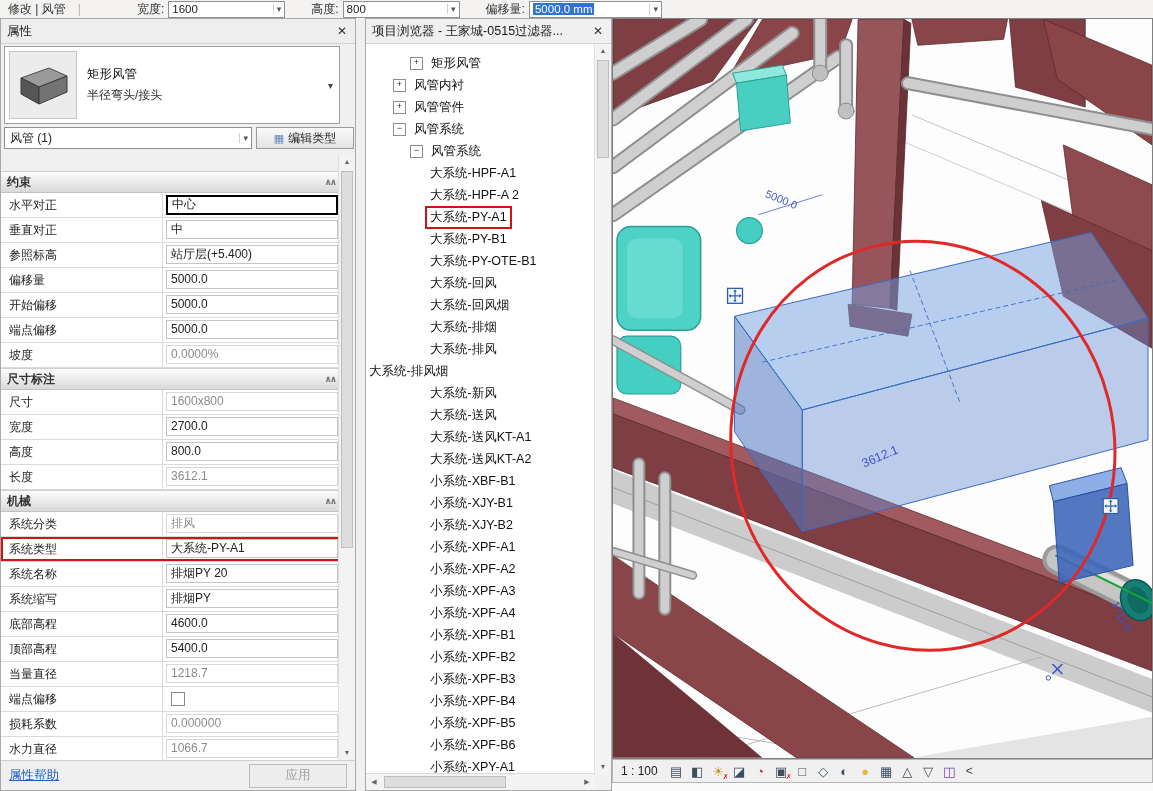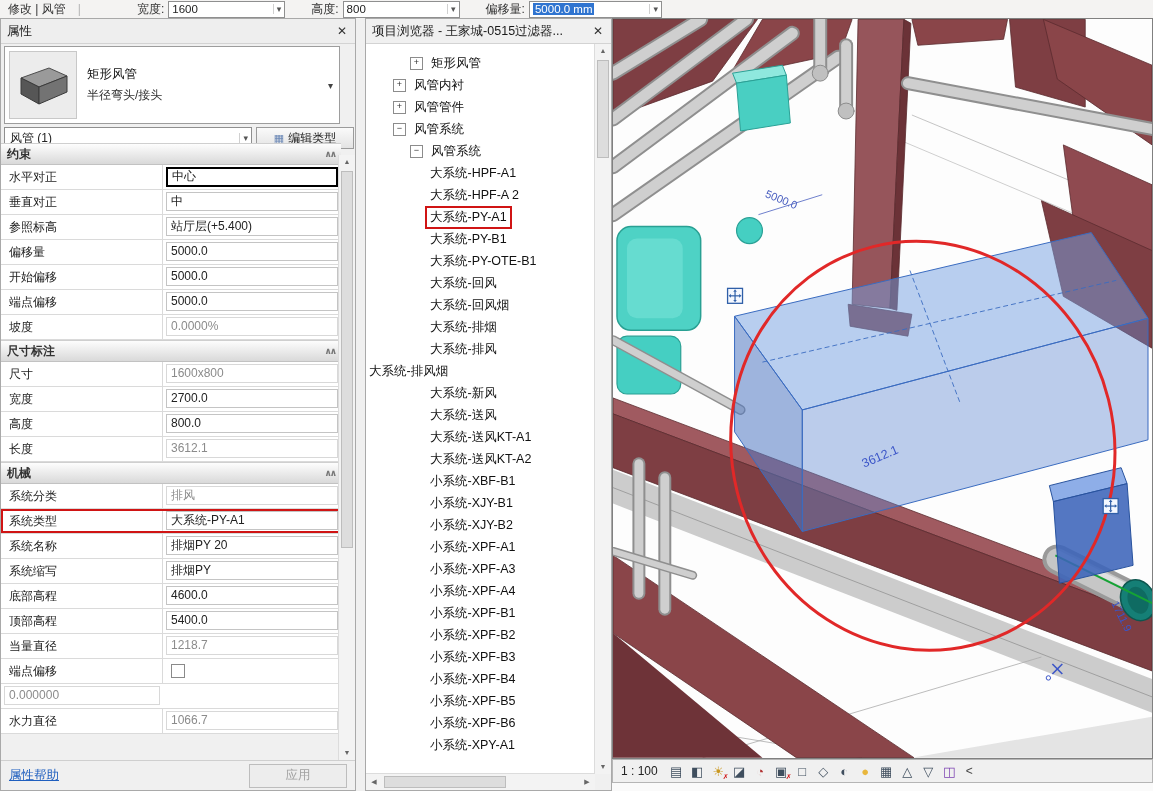--- a/index.html
+++ b/index.html
@@ -35,21 +35,21 @@
   .type-text{flex:1;padding-left:6px;}
   .type-family{font-size:12.5px;color:#111;margin-bottom:4px;}
   .type-type{font-size:12px;color:#333;}
   .type-dd{align-self:center;color:#444;font-size:10px;padding:0 6px;}
   .filter-row{position:absolute;left:3px;top:108px;width:350px;height:22px;display:flex;gap:4px;}
   .filter-combo{flex:1;background:#fff;border:1px solid #8f8f8f;height:20px;display:flex;
     align-items:center;justify-content:space-between;padding-left:5px;}
   .edit-type-btn{width:96px;height:20px;background:linear-gradient(#fafafa,#e3e3e3);
     border:1px solid #9b9b9b;display:flex;align-items:center;justify-content:center;gap:4px;font-size:12px;color:#222;}
   .et-icon{color:#6a87b5;font-size:11px;}
-  .pgrid{position:absolute;left:0;top:124px;width:340px;background:#f0f0f0;}
+  .pgrid{position:absolute;left:0;top:152px;width:340px;background:#f0f0f0;}
   .sec-header{height:20px;background:linear-gradient(#fdfdfd,#d9d9d9);border-top:1px solid #cfcfcf;
     border-bottom:1px solid #c2c2c2;display:flex;align-items:center;justify-content:space-between;
     padding:0 6px;font-weight:bold;font-size:12px;color:#333;}
   .sec-glyph{color:#777;font-size:9px;letter-spacing:-2px;}
   .prow{display:grid;grid-template-columns:162px 1fr;height:24px;border-bottom:1px solid #dadada;
     background:#fff;position:relative;}
   .plabel{padding-left:8px;line-height:24px;color:#1c1c1c;border-right:1px solid #dadada;
     overflow:hidden;white-space:nowrap;background:#fff;}
   .pval{margin:2px 3px;border:1px solid #c4c4c4;background:#fff;height:17px;line-height:17px;
     padding:0 4px;font-size:12px;overflow:hidden;white-space:nowrap;}
@@ -241,20 +241,21 @@
         <div class="plabel">当量直径</div>
         <div class="pval readonly">1218.7</div>
       </div>
       <div class="prow">
         <div class="plabel">端点偏移</div>
         <div class="pval cbcell">
           <span class="pcheck"></span>
         </div>
       </div>
       <div class="prow">
+        <div class="plabel">损耗系数</div>
         <div class="pval readonly">0.000000</div>
       </div>
       <div class="prow">
         <div class="plabel">水力直径</div>
         <div class="pval readonly">1066.7</div>
       </div>
     </div>
 
   <div class="vscroll">
     <div class="arr up">▲</div>
@@ -342,20 +343,23 @@
         <span class="tlabel">小系统-XBF-B1</span>
       </div>
       <div class="titem" style="padding-left: 61px;">
         <span class="tlabel">小系统-XJY-B1</span>
       </div>
       <div class="titem" style="padding-left: 61px; text-align: center;">
         <span class="tlabel">小系统-XJY-B2</span>
       </div>
       <div class="titem" style="padding-left: 61px;">
         <span class="tlabel">小系统-XPF-A1</span>
+      </div>
+      <div class="titem" style="padding-left: 61px;">
+        <span class="tlabel">小系统-XPF-A2</span>
       </div>
       <div class="titem" style="padding-left: 61px;">
         <span class="tlabel">小系统-XPF-A3</span>
       </div>
       <div class="titem" style="padding-left: 61px;">
         <span class="tlabel">小系统-XPF-A4</span>
       </div>
       <div class="titem" style="padding-left: 61px;">
         <span class="tlabel">小系统-XPF-B1</span>
       </div>

